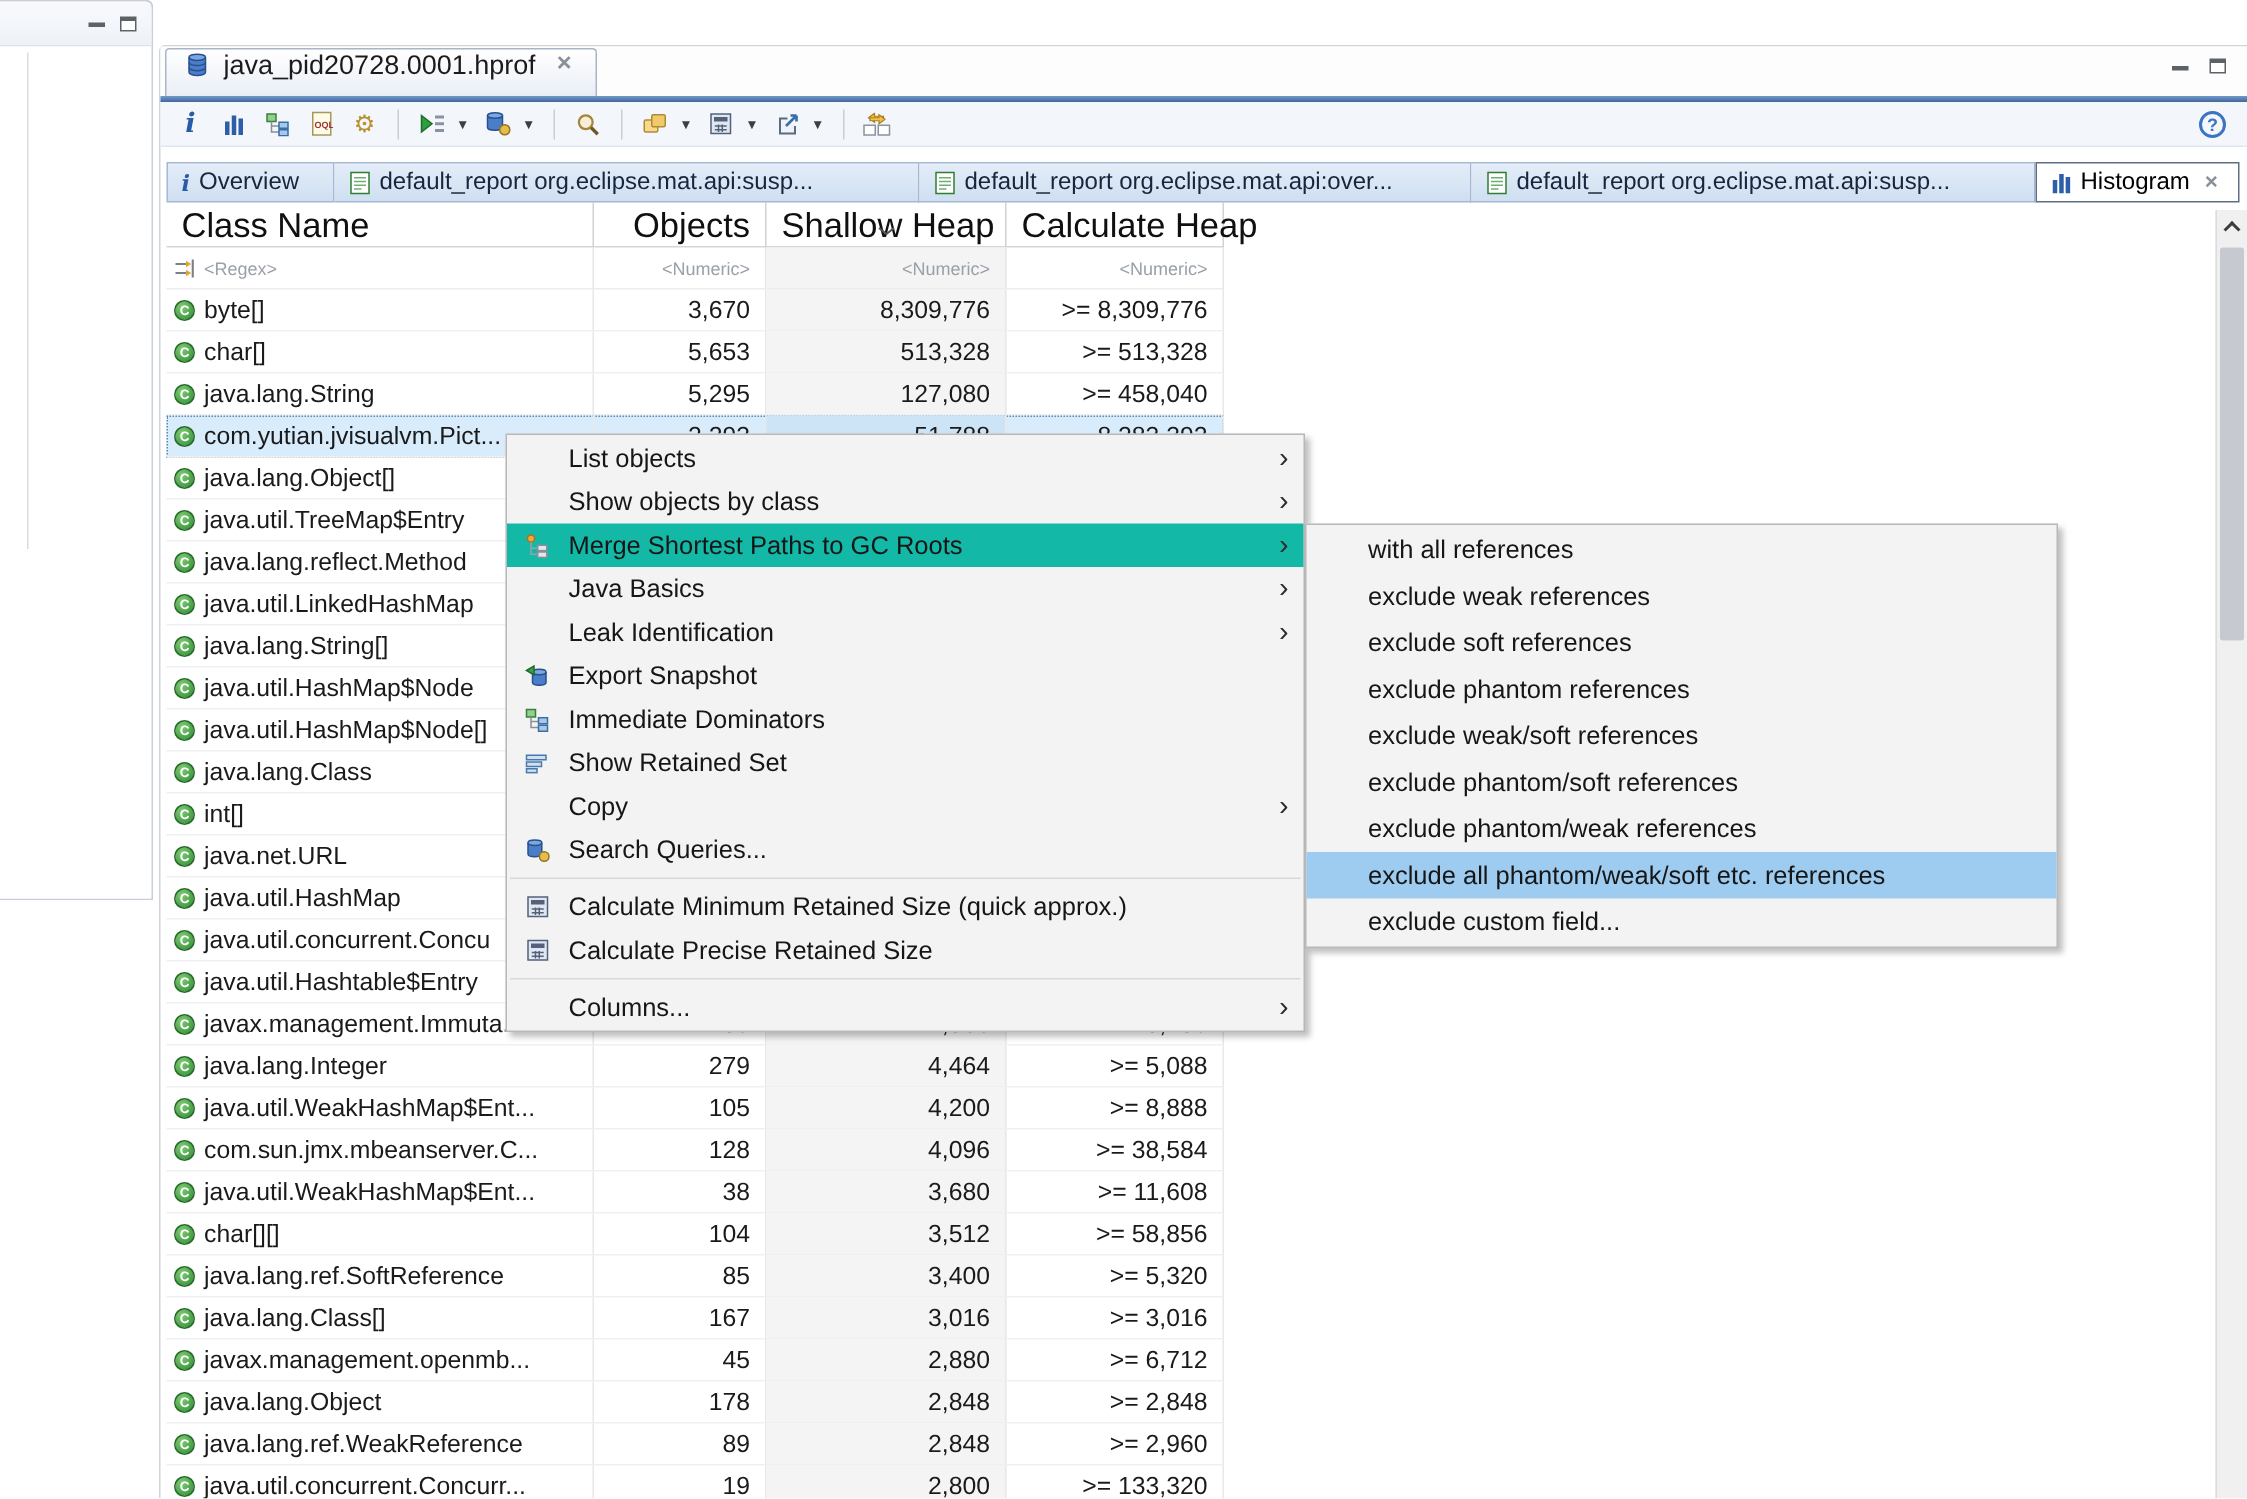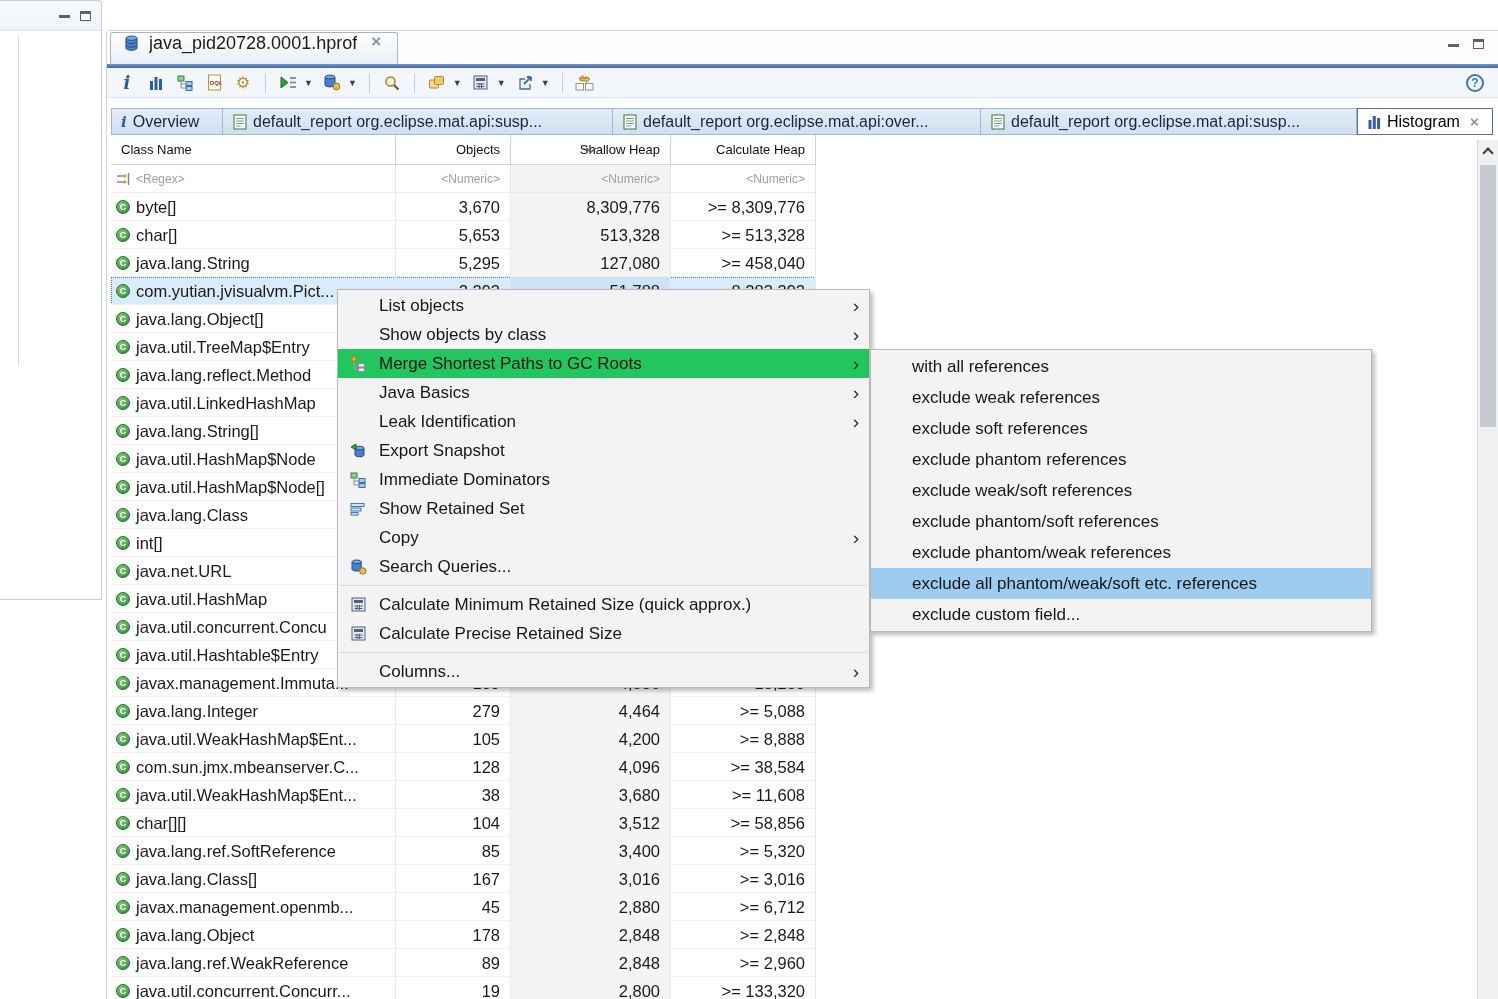--- a/index.html
+++ b/index.html
@@ -53,21 +53,21 @@
   .view-tabbar { position:absolute; left:0; top:76px; right:0; height:28px; display:flex; padding-left:4px; }
   .vtab { height:27px; margin-top:1px; display:flex; align-items:center; gap:6px; padding:0 9px;
             font-size:16px; color:#17263f; background:linear-gradient(#e4edf8,#cfdff1);
             border:1px solid #a3b8d4; border-left:none; white-space:nowrap; overflow:hidden; }
   .vtab:first-child { border-left:1px solid #a3b8d4; }
   .vtab.active { background:#fff; border:1px solid #5f6e84; color:#000; }
   .vtab .tab-close { font-size:15px; margin-left:4px; }
 
   
   .thead { position:absolute; left:4px; top:104px; height:30px; width:705px; border-bottom:1px solid #d6d6d6; }
-  .th { position:absolute; top:0; height:30px; line-height:30px; font-size:13px; color:#101010;
+  .th { position:absolute; top:0; height:30px; line-height:30px; font-size:23px; color:#101010;
         border-right:1px solid #d2d2d2; padding:0 10px; white-space:nowrap; }
   .th.num { text-align:right; }
   .col-name { left:0; width:285px; }
   .col-obj { left:285px; width:115px; }
   .col-shallow { left:400px; width:160px; }
   .col-ret { left:560px; width:145px; }
   .sort-caret { position:absolute; top:-1px; left:50%; margin-left:-6px; }
 
   .tfilter { position:absolute; left:4px; top:134px; height:28px; width:705px; }
   .tf { position:absolute; top:0; height:28px; line-height:28px; font-size:12px; color:#9aa0a8;
@@ -97,21 +97,21 @@
         transform:rotate(45deg); margin-top:4px; }
   .vthumb { position:absolute; left:2px; right:2px; top:25px; height:262px; background:#c6cad0; border-radius:2px; }
 
   
   .menu { position:absolute; left:337px; top:289px; width:533px; background:#f3f3f3;
         border:1px solid #b8b8b8; box-shadow:3px 3px 4px rgba(0,0,0,0.25); z-index:50; padding:1px 0; }
   .mi { height:29px; display:flex; align-items:center; padding:0 6px 0 8px; font-size:17px; color:#161616; }
   .mi .mi-icon { flex:0 0 24px; display:flex; align-items:center; justify-content:center; }
   .mi .mi-label { flex:1; padding-left:9px; white-space:nowrap; overflow:hidden; }
   .mi .mi-arrow { flex:0 0 16px; text-align:right; font-size:19px; color:#2c2c2c; line-height:1; padding-right:4px; }
-  .mi.hl { background:#22c55e; }
+  .mi.hl { background:#14b8a6; }
   .menu-sep { border-top:1px solid #d8d8d8; margin:4px 2px; }
 
   .submenu { position:absolute; left:870px; top:349px; width:502px; background:#f3f3f3;
         border:1px solid #b8b8b8; box-shadow:3px 3px 4px rgba(0,0,0,0.25); z-index:60; padding:1px 0; }
   .smi { height:31px; display:flex; align-items:center; padding-left:41px; font-size:17px; color:#161616; white-space:nowrap; }
   .smi.hl { background:#9dccf0; }
 </style>
 </head>
 <body>
 

